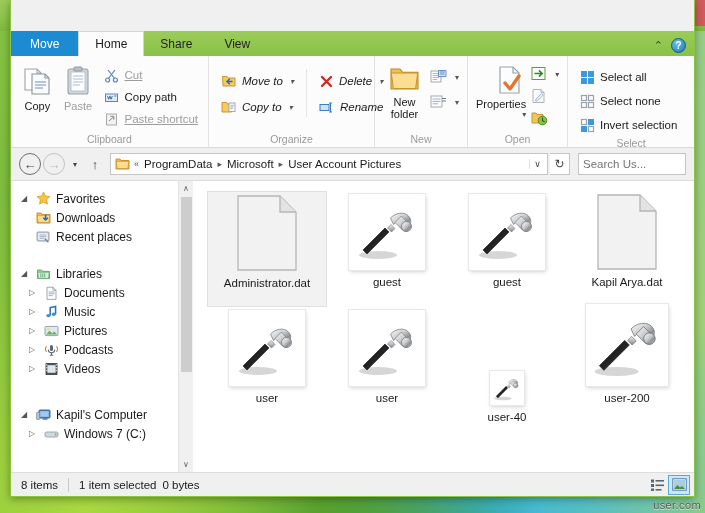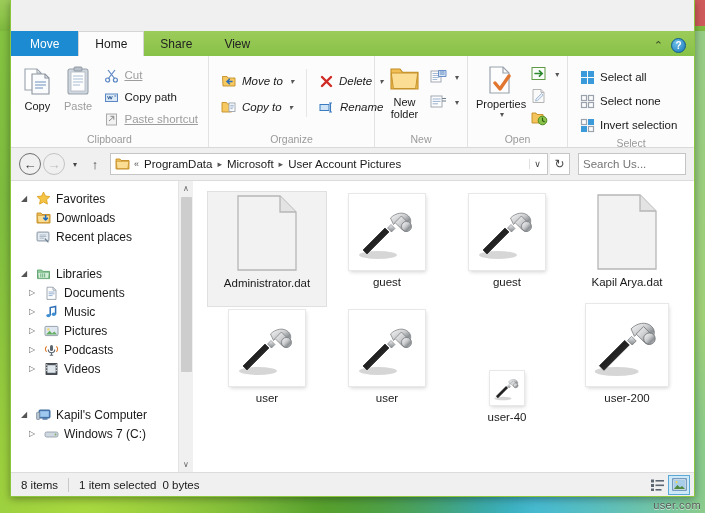--- a/index.html
+++ b/index.html
@@ -448,21 +448,21 @@
             </span>
             <span class="caret">▾</span>
           </div>
         </div>
       </div>
       <div class="rgroup-label">New</div>
     </div>
 
     <div class="rgroup" style="width:100px;">
       <div class="rgroup-body" style="gap:3px;">
-        <div class="big-btn" style="width:58px;">
+        <div class="big-btn" style="width:58px;align-items:flex-end;">
           <span class="ico">
             <svg width="30" height="30" viewBox="0 0 30 30">
                 <path d="M4 2h13l6 6v20H4z" fill="#fdfdfd" stroke="#9aa3ad" stroke-width="1.2"></path>
                 <path d="M17 2v6h6" fill="none" stroke="#9aa3ad" stroke-width="1.2"></path>
                 <path d="M9 18l5 6 9-13" fill="none" stroke="#e0762f" stroke-width="3.4" stroke-linecap="round" stroke-linejoin="round"></path>
               </svg>
           </span>
           <span class="lbl">Properties</span>
           <span class="caret">▾</span>
         </div>

